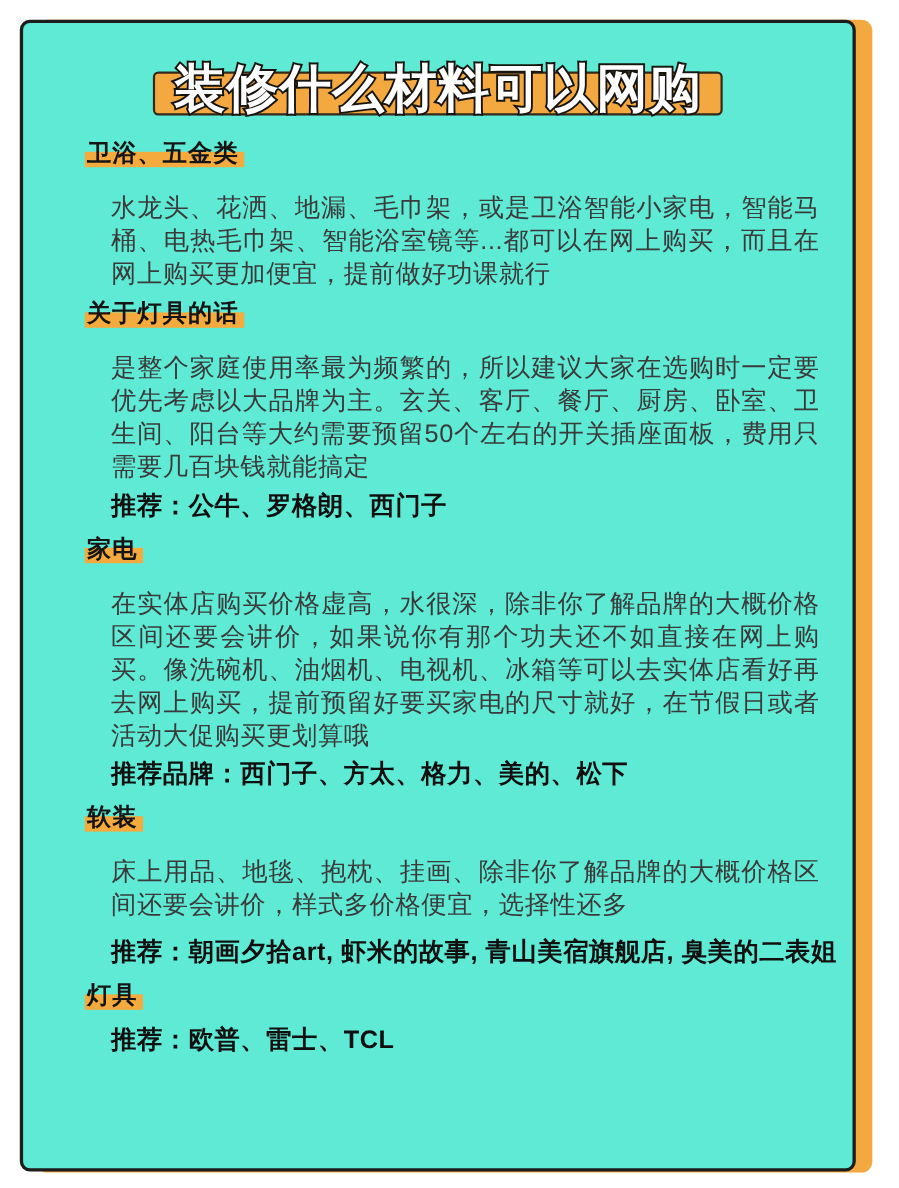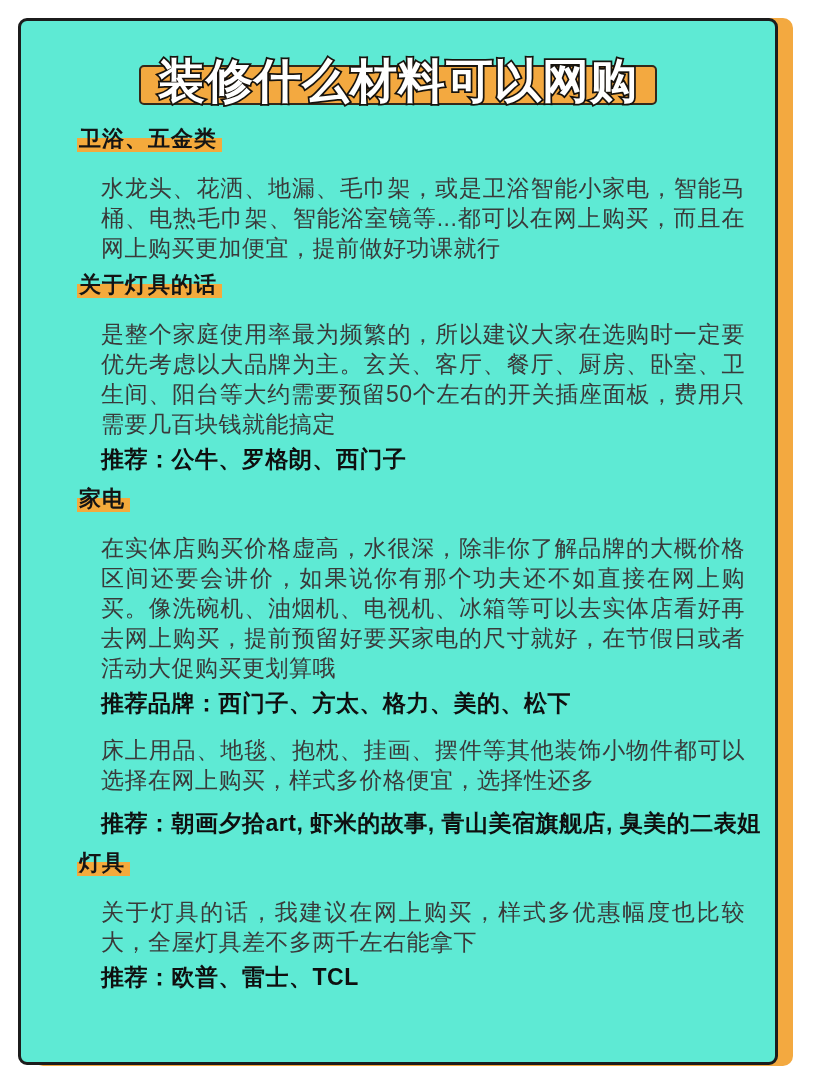--- a/index.html
+++ b/index.html
@@ -125,26 +125,28 @@
 
     <section class="topic">
       <h2 class="heading">
         <span class="hl">家电</span>
       </h2>
       <p class="body-text">在实体店购买价格虚高，水很深，除非你了解品牌的大概价格区间还要会讲价，如果说你有那个功夫还不如直接在网上购买。像洗碗机、油烟机、电视机、冰箱等可以去实体店看好再去网上购买，提前预留好要买家电的尺寸就好，在节假日或者活动大促购买更划算哦</p>
       <p class="rec-text">推荐品牌：西门子、方太、格力、美的、松下</p>
     </section>
 
     <section class="topic">
-      <p class="body-text">床上用品、地毯、抱枕、挂画、摆件等其他装饰小物件都可以选择在网上购买，样式多价格便宜，选择性还多</p>
+      <h2 class="heading">
+        <span class="hl">软装</span>
+      </h2>
+      <p class="body-text">床上用品、地毯、抱枕、挂画、除非你了解品牌的大概价格区间还要会讲价，样式多价格便宜，选择性还多</p>
       <p class="rec-text rec-gap">推荐：朝画夕拾art, 虾米的故事, 青山美宿旗舰店, 臭美的二表姐</p>
     </section>
 
     <section class="topic">
       <h2 class="heading">
         <span class="hl">灯具</span>
       </h2>
-      <p class="body-text">关于灯具的话，我建议在网上购买，样式多优惠幅度也比较大，全屋灯具差不多两千左右能拿下</p>
       <p class="rec-text">推荐：欧普、雷士、TCL</p>
     </section>
 
   </div>
 </div>
 
 </body></html>

